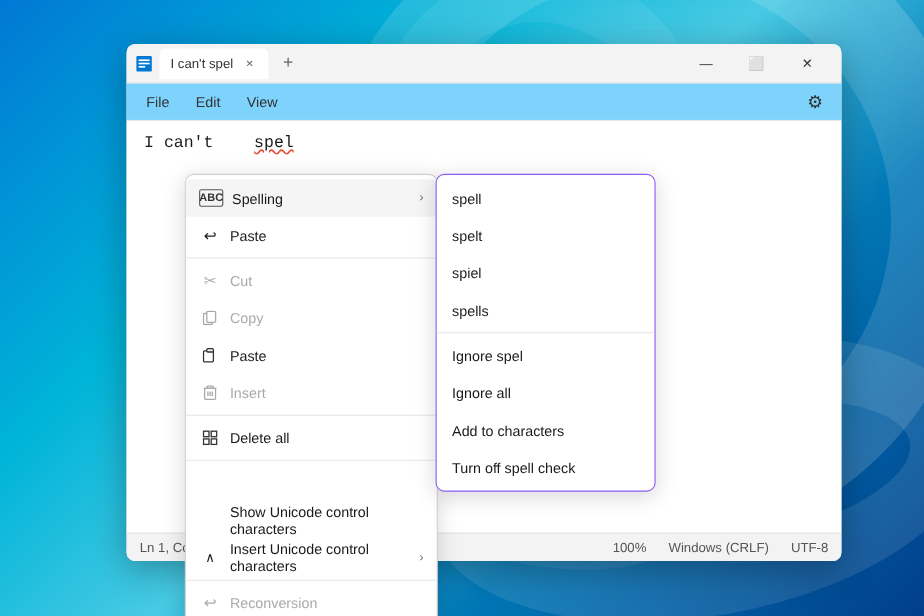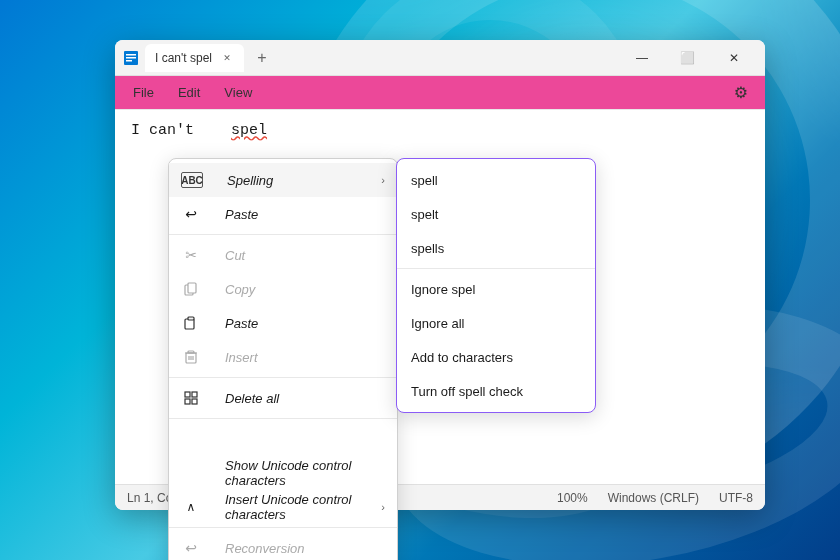--- a/index.html
+++ b/index.html
@@ -150,21 +150,21 @@
       cursor: pointer;
       transition: background 0.1s;
     }
 
     
     .menu-bar {
       display: flex;
       align-items: center;
       padding: 0 8px;
       height: 34px;
-      background: #ec4899;
+      background: #7dd3fc;
       border-bottom: 1px solid #e8e8e8;
       gap: 4px;
     }
 
     .menu-item {
       padding: 4px 10px;
       font-size: 13px;
       color: #333;
       cursor: pointer;
       border-radius: 4px;
@@ -229,40 +229,40 @@
       padding: 4px 0;
       font-size: 13px;
     }
 
     .ctx-item {
       display: flex;
       align-items: center;
       padding: 6px 12px;
       cursor: pointer;
       color: #1a1a1a;
-      gap: 24px;
+      gap: 8px;
       height: 34px;
     }
 
     .ctx-item.disabled {
       color: #aaa;
       cursor: default;
     }
 
     .ctx-icon {
       width: 20px;
       height: 20px;
       display: flex;
       align-items: center;
       justify-content: center;
       font-size: 14px;
       flex-shrink: 0;
     }
 
-    .ctx-label { flex: 1; font-style: italic; }
+    .ctx-label { flex: 1; }
 
     .ctx-arrow {
       font-size: 11px;
       color: #666;
     }
 
     .ctx-divider {
       height: 1px;
       background: #e8e8e8;
       margin: 3px 0;
@@ -458,20 +458,23 @@
 </div>
 
 <div class="spell-submenu">
   <div class="spell-item">
     <span>spell</span>
   </div>
   <div class="spell-item">
     <span>spelt</span>
   </div>
   <div class="spell-item">
+    <span>spiel</span>
+  </div>
+  <div class="spell-item">
     <span>spells</span>
   </div>
   <div class="spell-divider"></div>
   <div class="spell-item">
     <span>Ignore spel</span>
   </div>
   <div class="spell-item">
     <span>Ignore all</span>
   </div>
   <div class="spell-item">

